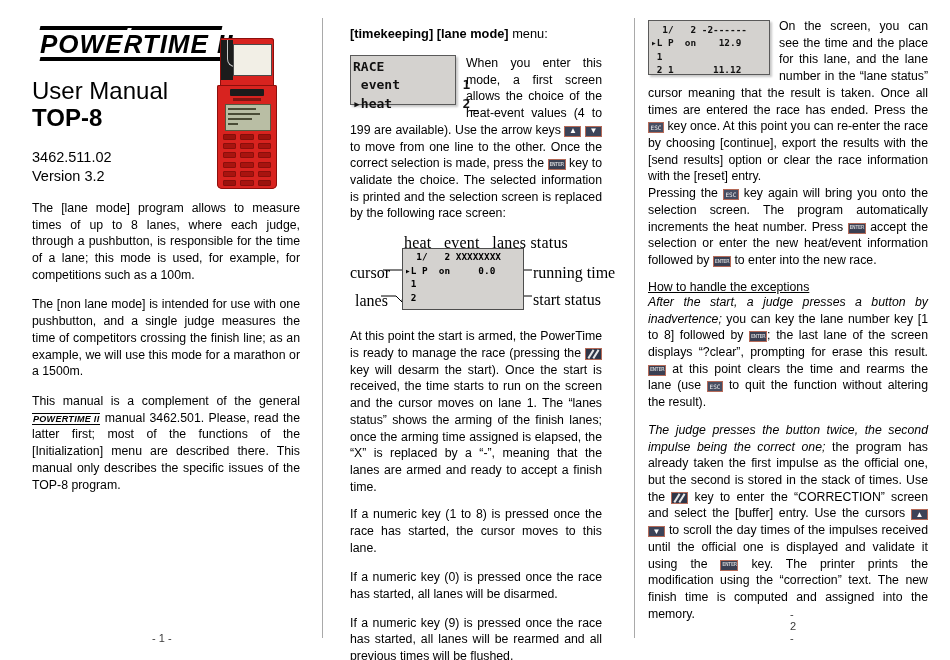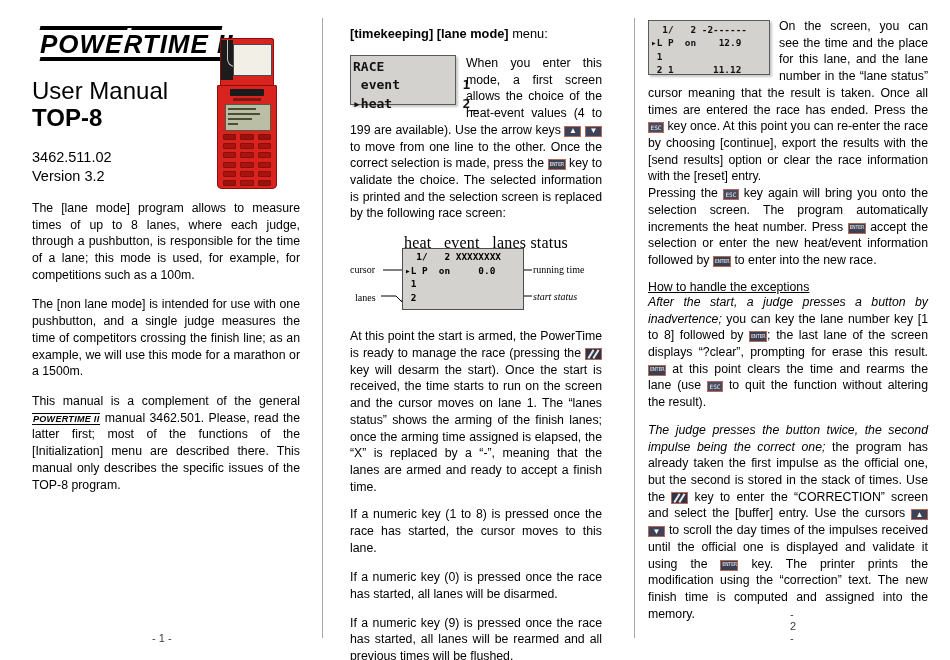--- a/index.html
+++ b/index.html
@@ -316,27 +316,27 @@
     font-weight: bold;
     font-size: 9.4px;
     line-height: 1.43;
     white-space: pre;
     padding: 1px 2px;
     box-sizing: border-box;
   }
   .diag-label {
     position: absolute;
     font-family: "Liberation Serif", serif;
-    font-size: 10px;
+    font-size: 16px;
     white-space: nowrap;
   }
   .lbl-cursor { left: 0px; top: 30px; }
   .lbl-lanes  { left: 5px; top: 58px; }
   .lbl-run    { left: 183px; top: 30px; }
-  .lbl-start  { left: 183px; top: 57px; font-style: italic; }
+  .lbl-start  { left: 183px; top: 57px; }
   .diag-svg {
     position: absolute;
     left: 0; top: 0;
     width: 272px; height: 80px;
   }
 
   
   .col3-text {
     font-size: 12.3px;
     line-height: 1.36;

